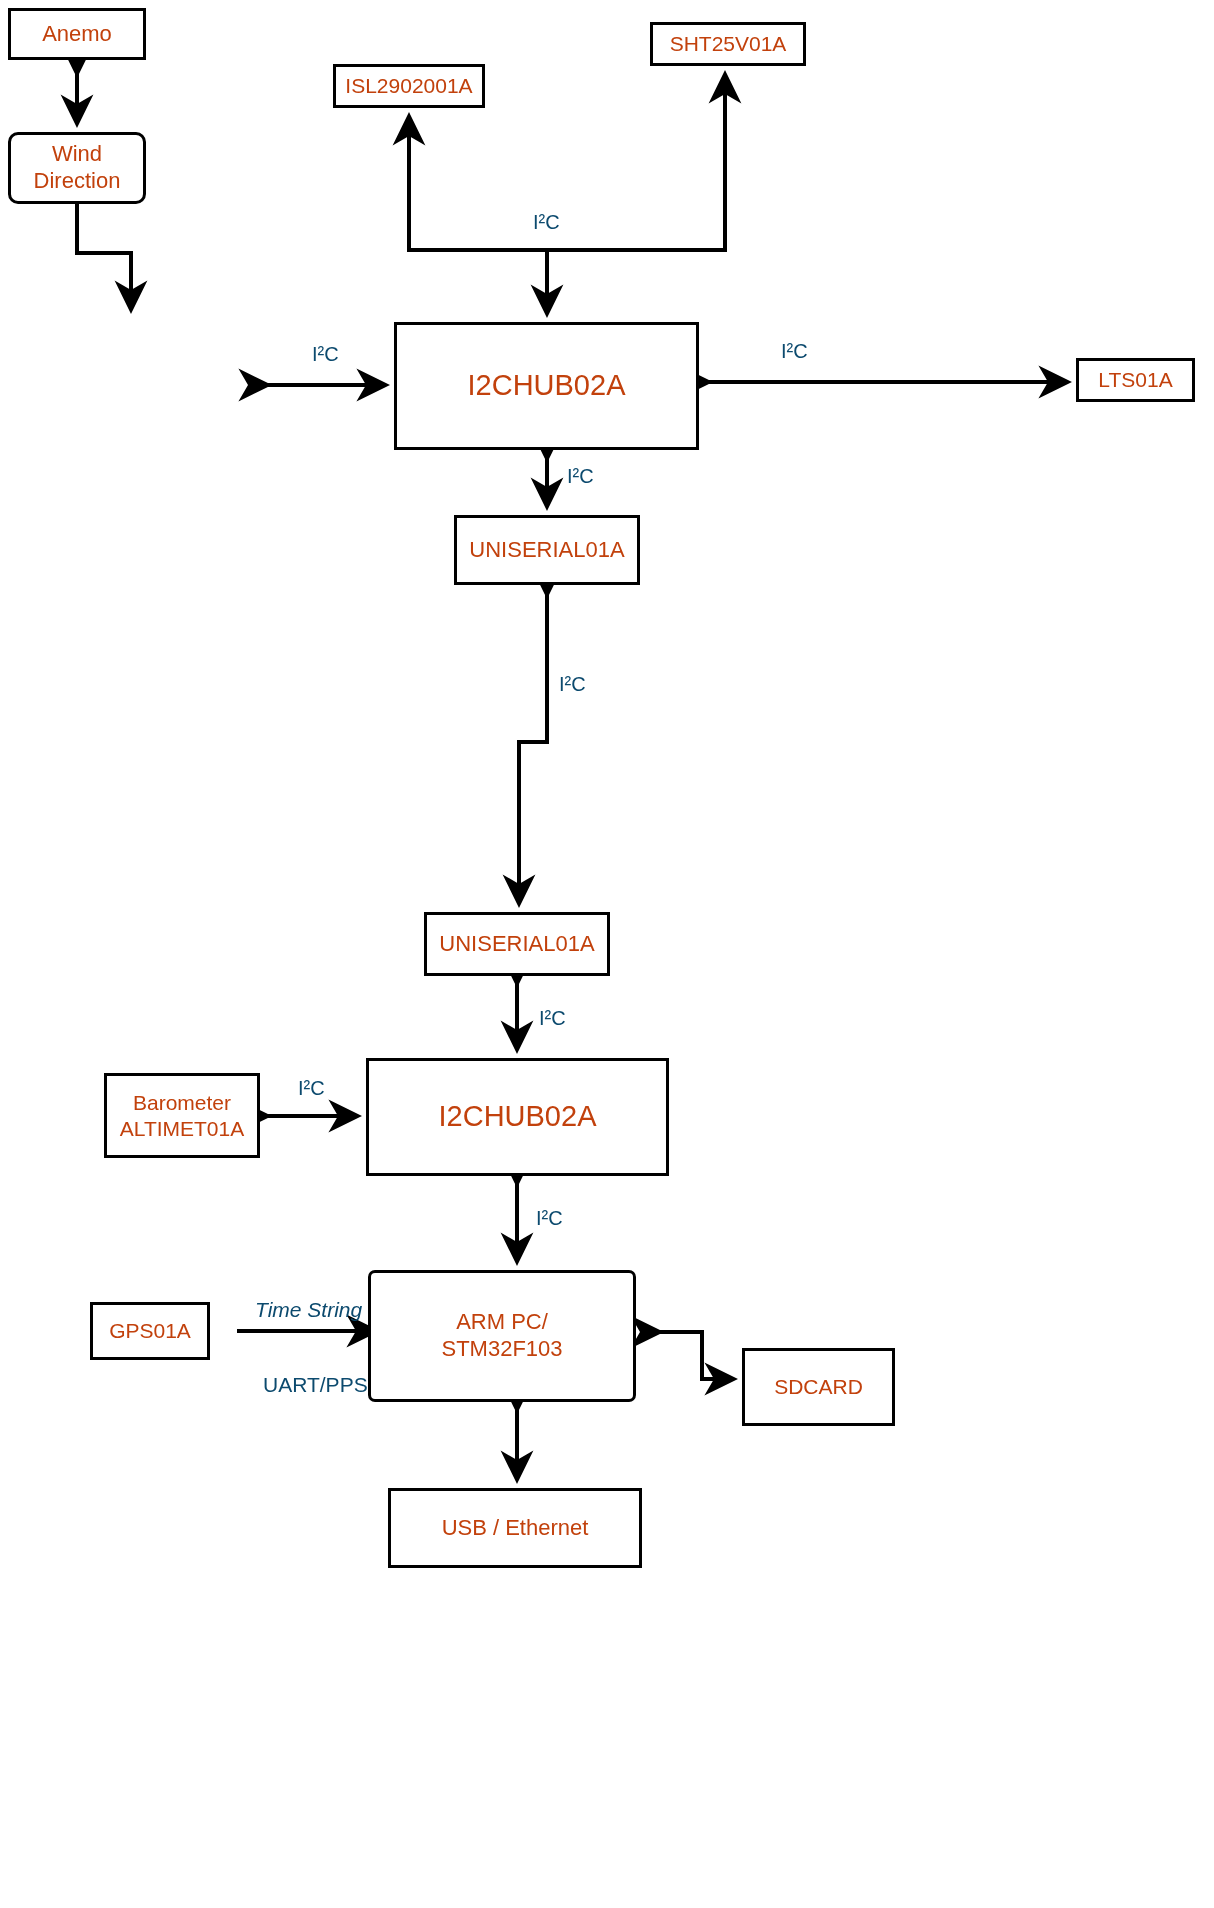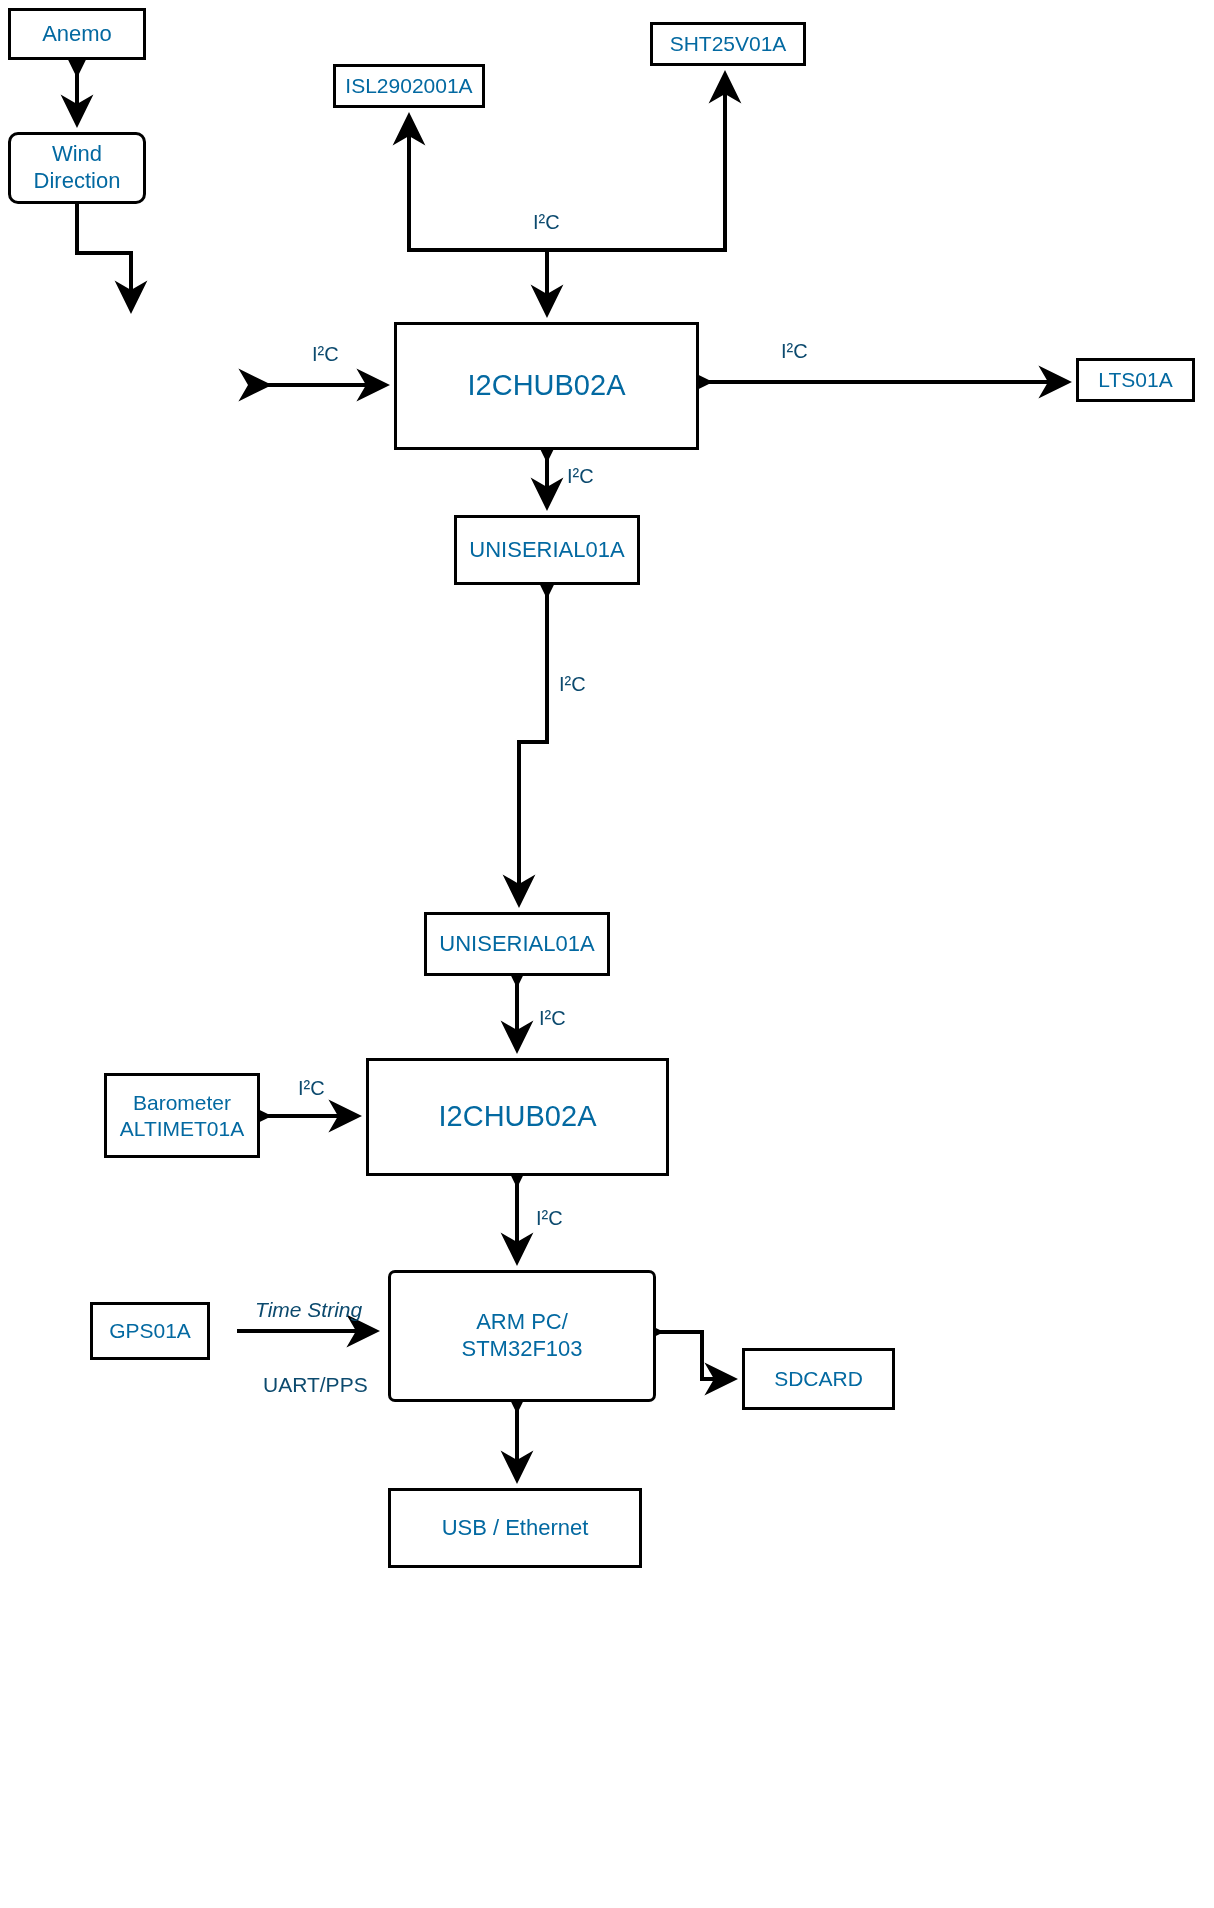--- a/index.html
+++ b/index.html
@@ -9,21 +9,21 @@
   #svgroot{position:absolute;left:0;top:0;width:1214px;height:1908px;}
   .node{
     position:absolute;
     box-sizing:border-box;
     border:3px solid #000;
     background:#fff;
     display:flex;
     align-items:center;
     justify-content:center;
     text-align:center;
-    color:#0369a1;
+    color:#c2410c;
     line-height:1.22;
     z-index:3;
   }
   .node .txt{white-space:pre-line;display:block;padding:0 4px;}
   .edge-label{
     position:absolute;
     color:#0c4a6e;
     white-space:nowrap;
     z-index:4;
     background:transparent;
@@ -124,26 +124,26 @@
 
   <div class="node fs21" style="left:104px;top:1073px;width:156px;height:85px;">
     <span class="txt">Barometer
 ALTIMET01A</span>
   </div>
 
   <div class="node fs21" style="left:90px;top:1302px;width:120px;height:58px;">
     <span class="txt">GPS01A</span>
   </div>
 
-  <div class="node fs22" style="left:388px;top:1270px;width:268px;height:132px;border-radius:7px;">
+  <div class="node fs22" style="left:368px;top:1270px;width:268px;height:132px;border-radius:7px;">
     <span class="txt">ARM PC/
 STM32F103</span>
   </div>
 
-  <div class="node fs21" style="left:742px;top:1348px;width:153px;height:62px;">
+  <div class="node fs21" style="left:742px;top:1348px;width:153px;height:78px;">
     <span class="txt">SDCARD</span>
   </div>
 
   <div class="node fs22" style="left:388px;top:1488px;width:254px;height:80px;">
     <span class="txt">USB / Ethernet</span>
   </div>
 
   <div class="edge-label fs20" style="left:533px;top:211px;">I²C</div>
   <div class="edge-label fs20" style="left:312px;top:343px;">I²C</div>
   <div class="edge-label fs20" style="left:781px;top:340px;">I²C</div>

